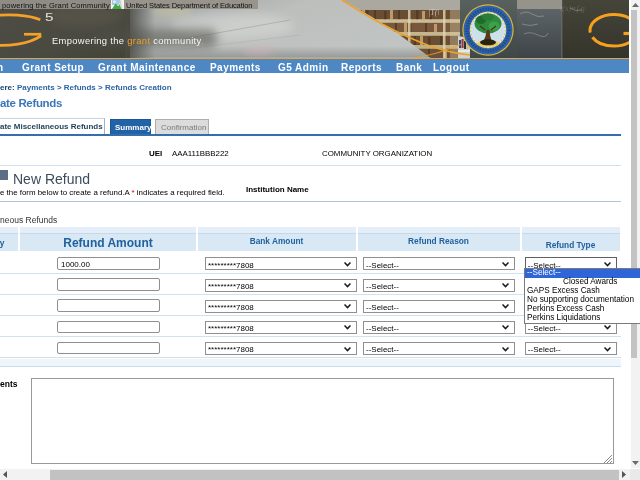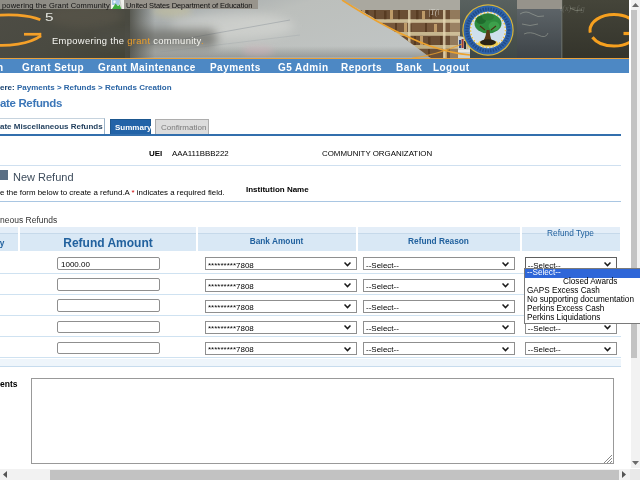--- a/index.html
+++ b/index.html
@@ -205,37 +205,37 @@
 <div class="a" style="left:161px;top:123px;font-size:8px;color:#7a7a7a;">Confirmation</div>
 <div class="a" style="left:0;top:134px;width:621px;height:2px;background:#336fad;"></div>
 
 <div class="a" style="left:149px;top:148.5px;font-size:8px;font-weight:bold;color:#000;">UEI</div>
 <div class="a" style="left:172px;top:148.5px;font-size:7.9px;color:#000;">AAA111BBB222</div>
 <div class="a" style="left:246px;top:148.5px;font-size:8px;font-weight:bold;color:#000;margin-top:36px;">Institution Name</div>
 <div class="a" style="left:322px;top:148.5px;font-size:7.9px;color:#000;">COMMUNITY ORGANIZATION</div>
 
 <div class="a" style="left:0;top:164.5px;width:621px;height:1px;background:#cfe0f0;"></div>
 <div class="a" style="left:0;top:169.5px;width:8px;height:10px;background:#5a6f85;"></div>
-<div class="a" style="left:13px;top:171px;font-size:11px;color:#3d4c5c;">New Refund</div>
+<div class="a" style="left:13px;top:171px;font-size:14px;color:#3d4c5c;">New Refund</div>
 <div class="a" style="left:0;top:187.5px;font-size:7.9px;color:#000;">e the form below to create a refund.A <span style="color:#cc0000;">*</span> indicates a required field.</div>
 <div class="a" style="left:0;top:201px;width:621px;height:1px;background:#a9c6e2;"></div>
 <div class="a" style="left:0;top:214.5px;font-size:8.5px;color:#333;">neous Refunds</div>
 
 <div class="a" style="left:0;top:227px;width:620px;height:23.5px;background:#d9e8f5;"></div>
 <div class="a" style="left:0;top:227px;width:620px;height:6px;background:#e4eef8;"></div>
 <div class="a" style="left:0;top:233px;width:620px;height:1px;background:#c6d9ea;"></div>
 <div class="a" style="left:18px;top:227px;width:2px;height:23.5px;background:#fff;"></div>
 <div class="a" style="left:195.5px;top:227px;width:2px;height:23.5px;background:#fff;"></div>
 <div class="a" style="left:355.5px;top:227px;width:2px;height:23.5px;background:#fff;"></div>
 <div class="a" style="left:519.5px;top:227px;width:2px;height:23.5px;background:#fff;"></div>
 <div class="a" style="left:-3.5px;top:238.3px;font-size:8.3px;font-weight:bold;color:#21619e;">ry</div>
 <div class="a" style="left:20px;top:235.8px;width:176px;text-align:center;font-size:12px;font-weight:bold;color:#21619e;">Refund Amount</div>
 <div class="a" style="left:197px;top:235.8px;width:159px;text-align:center;font-size:8.3px;font-weight:bold;color:#21619e;">Bank Amount</div>
 <div class="a" style="left:357px;top:235.8px;width:163px;text-align:center;font-size:8.3px;font-weight:bold;color:#21619e;">Refund Reason</div>
-<div class="a" style="left:521px;top:228px;width:99px;text-align:center;font-size:8.3px;font-weight:normal;color:#21619e;">Refund Type</div>
+<div class="a" style="left:521px;top:240px;width:99px;text-align:center;font-size:8.3px;font-weight:bold;color:#21619e;">Refund Type</div>
 
 <div id="rows">
 <div class="a" style="left:57px;top:257.0px;width:103px;height:12.6px;background:#fff;border:1px solid #8f8f8f;border-radius:2px;box-sizing:border-box;"></div>
     <div class="a" style="left:61px;top:260.0px;font-size:8px;color:#000;">1000.00</div>
     <div class="a" style="left:205px;top:257.4px;width:151.5px;height:13px;background:#fff;border:1px solid #8f8f8f;box-sizing:border-box;"></div>
     <div class="a" style="left:208px;top:260.59999999999997px;font-size:8px;color:#000;">*********7808</div>
     <svg class="a" style="left:343.5px;top:261.9px" width="7" height="5">
       <path d="M0.5,0.5 L3.5,3.6 L6.5,0.5" stroke="#1a1a1a" stroke-width="1.5" fill="none"></path>
     </svg>
     <div class="a" style="left:363px;top:257.4px;width:151.5px;height:13px;background:#fff;border:1px solid #8f8f8f;box-sizing:border-box;"></div>

